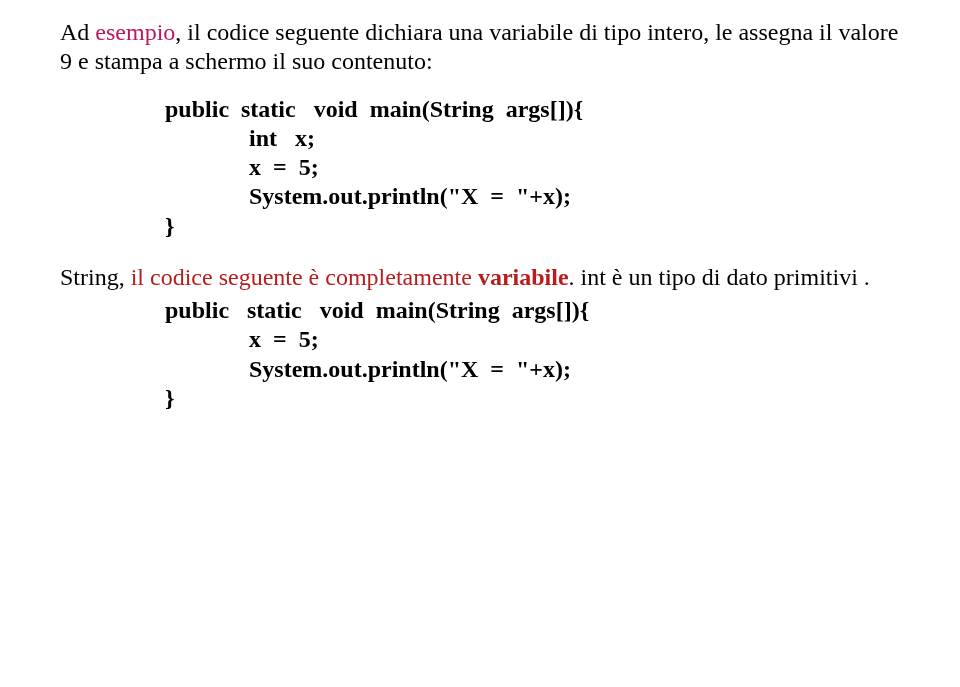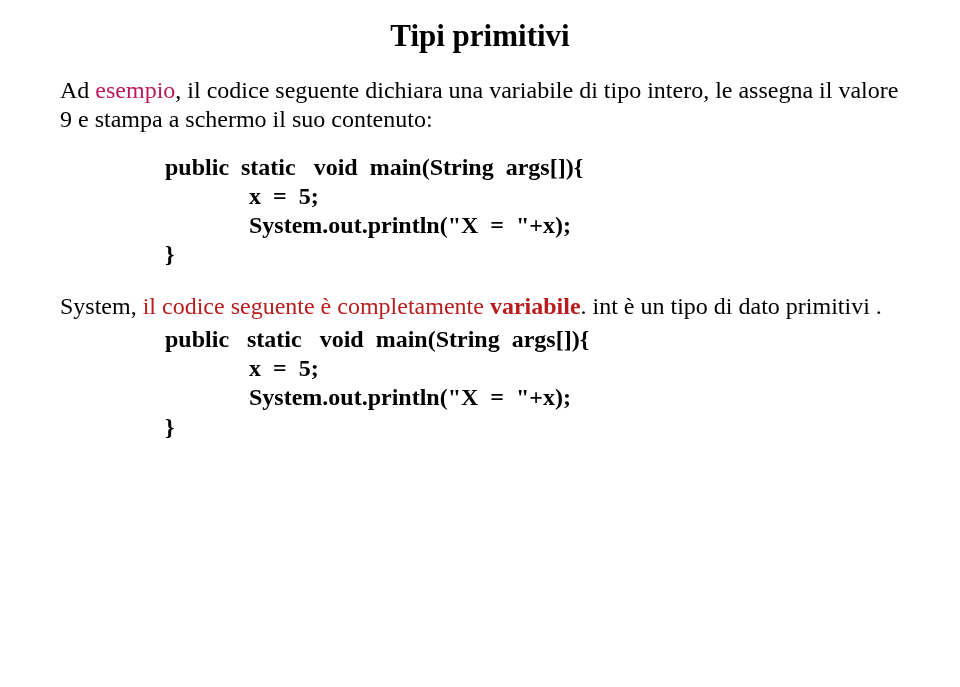--- a/index.html
+++ b/index.html
@@ -38,35 +38,35 @@
       font-size: 24px;
       line-height: 1.22;
       margin-bottom: 4px;
     }
     .red { color: #b91c1c; }
   </style>
 </head>
 <body>
 
 <div class="page">
-  <div class="title">Tipi primitivi</div>
 
   <div class="intro">
     <span>Ad </span><span class="blue">esempio</span><span>, il codice seguente dichiara una variabile di tipo intero, le assegna il valore 9 e stampa a schermo il suo contenuto:</span>
   </div>
 
   <div class="code-block bold">
     <div class="code-line">public  static   void  main(String  args[]){</div>
+    <div class="code-line">              int   x;</div>
     <div class="code-line">              x  =  5;</div>
     <div class="code-line">              System.out.println("X  =  "+x);</div>
     <div class="code-line">}</div>
   </div>
 
   <div class="section2">
-    <span>System, </span><span class="red">il codice seguente è completamente </span><span class="red bold">variabile</span><span>. int è un tipo di dato primitivi .</span>
+    <span>String, </span><span class="red">il codice seguente è completamente </span><span class="red bold">variabile</span><span>. int è un tipo di dato primitivi .</span>
   </div>
 
   <div class="code-block bold">
     <div class="code-line">public   static   void  main(String  args[]){</div>
     <div class="code-line">              x  =  5;</div>
     <div class="code-line">              System.out.println("X  =  "+x);</div>
     <div class="code-line">}</div>
   </div>
 </div>
 

